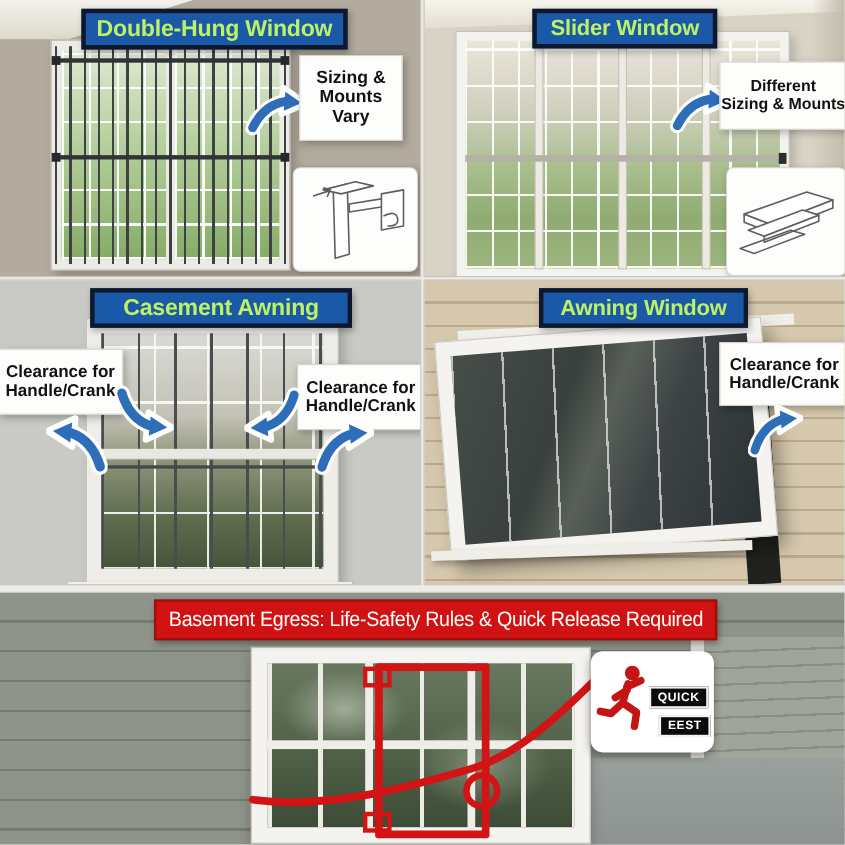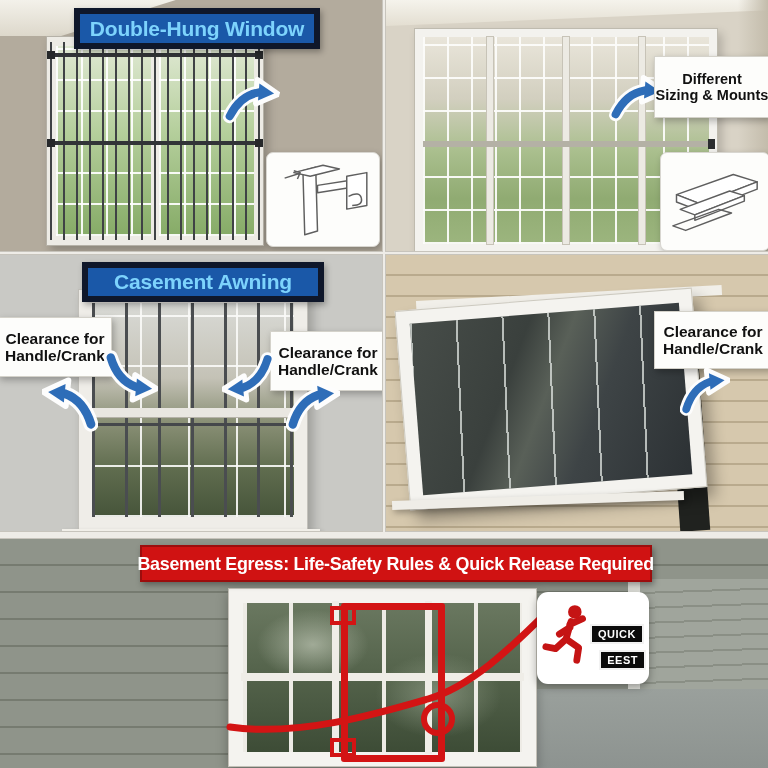--- a/index.html
+++ b/index.html
@@ -9,24 +9,24 @@
   
   .p1{left:0;top:0;width:382px;height:251px;background:#b3ab9d;}
   .p2{left:386px;top:0;width:382px;height:251px;background:#d9d3c6;}
   .p3{left:0;top:255px;width:382px;height:276px;background:#c9c9c5;}
   .p4{left:386px;top:255px;width:382px;height:276px;
       background:repeating-linear-gradient(180deg,#d6c8ad 0 19px,#b9aa8d 19px 21px);}
   .p5{left:0;top:539px;width:768px;height:229px;
       background:repeating-linear-gradient(180deg,#8f948a 0 25px,#767b70 25px 27px);}
   
   .banner{position:absolute;display:flex;align-items:center;justify-content:center;
-          background:#1a58a8;border:6px solid #0f172a;color:#7dd3fc;font-weight:bold;
+          background:#1a58a8;border:4px solid #0f172a;color:#bef264;font-weight:bold;
           font-size:21px;letter-spacing:-0.2px;box-shadow:2px 3px 6px rgba(0,0,0,.3);}
   .banner-red{position:absolute;display:flex;align-items:center;justify-content:center;
-          background:#d01212;border:2px solid #9c0d0d;color:#fff;font-weight:bold;
+          background:#d01212;border:2px solid #9c0d0d;color:#fff;font-weight:normal;
           box-shadow:2px 3px 6px rgba(0,0,0,.35);}
   .banner-red span{display:inline-block;transform:scaleX(.94);font-size:19px;letter-spacing:-0.3px;white-space:nowrap;}
   
   .callout{position:absolute;background:#fdfdfb;border:1px solid #d4d2ca;color:#111;
            font-weight:bold;text-align:center;display:flex;align-items:center;justify-content:center;
            white-space:pre-line;box-shadow:2px 3px 7px rgba(0,0,0,.28);line-height:1.12;}
   
   .abs{position:absolute;}
   .ceil1{left:0;top:0;width:100%;height:36px;
          background:linear-gradient(180deg,#f3f1ea,#ddd8cb);
@@ -137,20 +137,23 @@
       <div class="brk" style="right:0;top:14px"></div>
       <div class="brk" style="left:0;top:102px"></div>
       <div class="brk" style="right:0;top:102px"></div>
     </div>
     <div class="banner" style="left:74px;top:8px;width:234px;height:29px">
       <span>Double-Hung Window</span>
     </div>
     <svg class="arrow" style="left:226px;top:76px;transform:rotate(10deg)" width="52" height="52">
         <use href="#arrow"></use>
       </svg>
+    <div class="callout" style="left:272px;top:50px;width:92px;height:76px;font-size:16px">Sizing &amp;
+Mounts
+Vary</div>
     <div class="inset" style="left:266px;top:152px;width:112px;height:93px">
       <svg width="104" height="84" viewBox="0 0 112 92">
         <g stroke="#5f5f5f" stroke-width="1.6" fill="#ffffff" stroke-linejoin="round">
           <polygon points="34,14 48,10 50,80 36,84"></polygon>
           <polygon points="24,16 56,8 74,12 42,20"></polygon>
           <polygon points="50,30 88,24 88,32 50,38"></polygon>
           <polygon points="82,20 104,16 104,52 82,56"></polygon>
           <path d="M84 42 q12 -6 14 2 q2 8 -10 8" fill="none"></path>
           <path d="M14 22 l16 -5 m-6 -3 l7 2 -3 7" fill="none"></path>
         </g>
@@ -163,20 +166,23 @@
     <div class="abs corner2"></div>
     <div class="abs win2">
       <div class="abs glass"></div>
       <div class="abs vmul" style="left:72px"></div>
       <div class="abs vmul" style="left:148px"></div>
       <div class="abs vmul" style="left:224px"></div>
       <div class="abs hrail"></div>
       <div class="brk2" style="top:40px"></div>
       <div class="brk2" style="top:110px"></div>
       <div class="brk2" style="top:192px"></div>
+    </div>
+    <div class="banner" style="left:98px;top:8px;width:160px;height:28px;font-size:20px">
+      <span>Slider Window</span>
     </div>
     <svg class="arrow" style="left:226px;top:74px;transform:rotate(10deg)" width="52" height="52">
         <use href="#arrow"></use>
       </svg>
     <div class="callout" style="left:268px;top:56px;width:114px;height:60px;font-size:14.5px">Different
 Sizing &amp; Mounts</div>
     <div class="inset" style="left:274px;top:152px;width:108px;height:97px">
       <svg width="100" height="88" viewBox="0 0 108 96">
         <g stroke="#5f5f5f" stroke-width="1.6" fill="#ffffff" stroke-linejoin="round">
           <polygon points="12,40 74,18 100,26 38,50"></polygon>
@@ -219,20 +225,23 @@
       </svg>
   </section>
 
   <section class="panel p4">
     <div class="abs awn-top"></div>
     <div class="abs awn-back"></div>
     <div class="abs awn">
       <div class="abs glass"></div>
     </div>
     <div class="abs awn-sill"></div>
+    <div class="banner" style="left:104px;top:7px;width:182px;height:28px;font-size:20px">
+      <span>Awning Window</span>
+    </div>
     <div class="callout" style="left:268px;top:56px;width:116px;height:56px;font-size:15.5px">Clearance for
 Handle/Crank</div>
     <svg class="arrow" style="left:294px;top:112px" width="50" height="50">
         <use href="#arrow"></use>
       </svg>
   </section>
 
   <section class="panel p5">
     <div class="abs p5-corner"></div>
     <div class="abs p5-right"></div>

